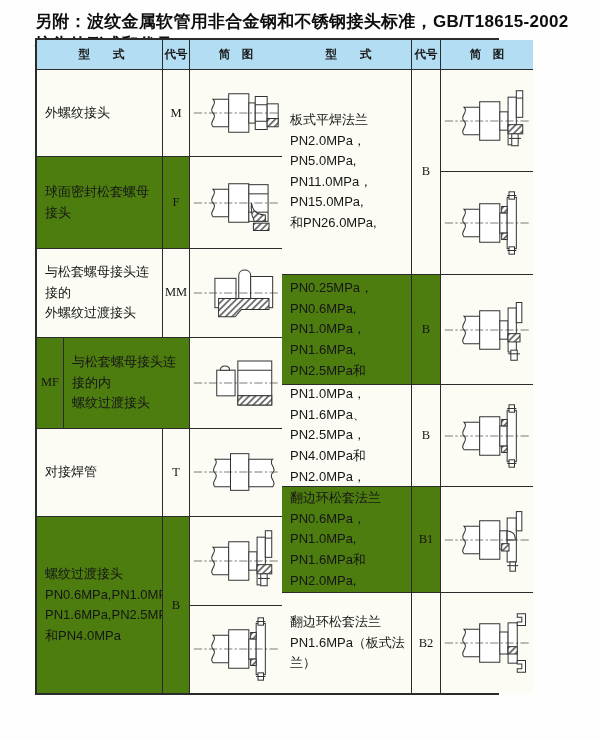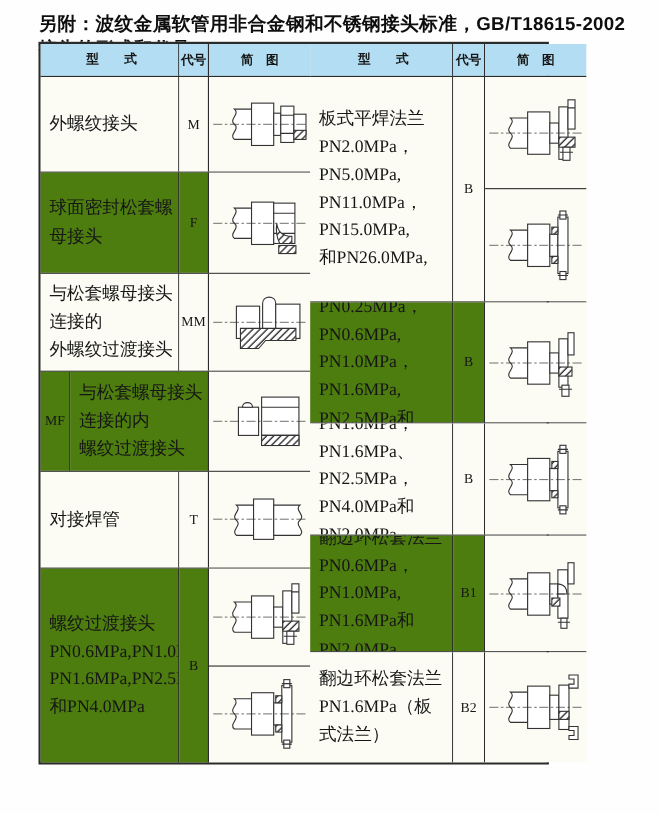--- a/index.html
+++ b/index.html
@@ -31,21 +31,21 @@
   .half-left  .c-code{width:27px;}
   .half-right .c-type{width:130px;}
   .half-right .c-code{width:29px;}
   .c-diag{flex:1;display:flex;flex-direction:column;align-items:stretch;justify-content:center;}
   .hd .cell{
     background:#b2ddf2;font-weight:bold;font-size:11.5px;
     display:flex;align-items:center;justify-content:center;
     font-family:"Liberation Serif",serif;
   }
   .c-type{
-    font-family:Liberation Serif, serif;font-size:16px;line-height:1.58;
+    font-family:Liberation Sans, sans-serif;font-size:13px;line-height:1.58;
     padding:4px 4px 4px 8px;display:flex;align-items:center;
     white-space:pre-line;overflow:hidden;
   }
   .c-code{
     display:flex;align-items:center;justify-content:center;
     font-family:"Liberation Serif",serif;font-size:12.5px;
   }
   .hl{background:#4d7c0f;}
   .sub{flex:1;display:flex;align-items:center;justify-content:center;}
   .sub + .sub{border-top:1px solid #2b2b2b;}

